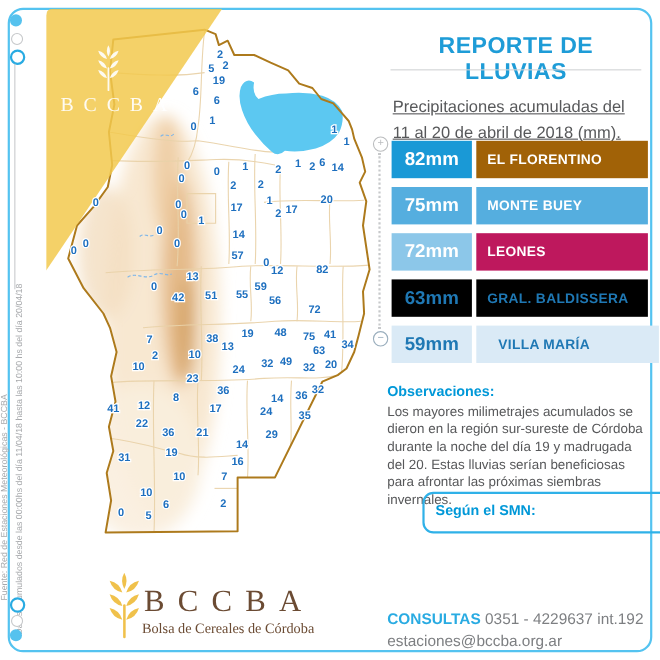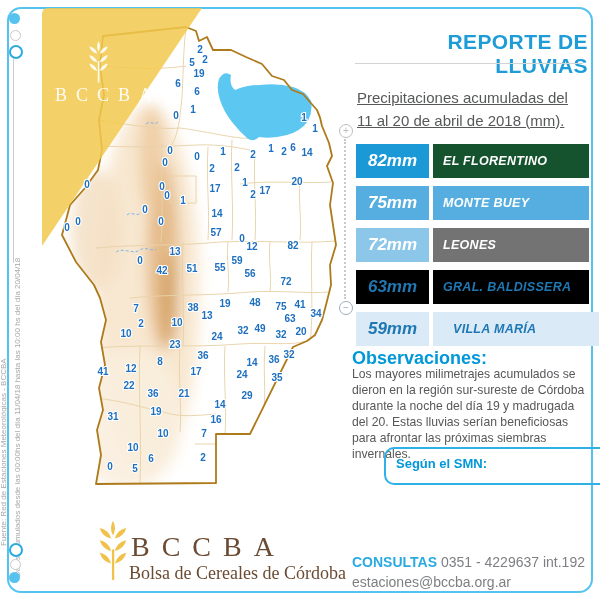--- a/index.html
+++ b/index.html
@@ -9,49 +9,49 @@
          border:2px solid #54C3F0;border-radius:14px;}
   
   .dot{position:absolute;border-radius:50%;}
   .dot-filled{width:11px;height:11px;background:#56C2EE;}
   .dot-gray{width:9px;height:9px;border:1.5px solid #C6C8CA;background:#fff;}
   .dot-blue{width:10px;height:10px;border:2px solid #29ABE2;background:#fff;}
   .v-line{position:absolute;width:1px;background:#C9CBCD;}
   .v-text{position:absolute;transform-origin:0 100%;transform:rotate(-90deg);
           white-space:nowrap;font-size:8px;color:#A6A8AB;line-height:10px;height:10px;}
   
-  .title{position:absolute;left:350px;top:30px;width:238px;text-align:right;
+  .title{position:absolute;left:350px;top:30px;width:238px;text-align:center;
          font-size:21px;font-weight:bold;color:#1E9CD7;letter-spacing:.4px;}
   .title-divider{position:absolute;left:355px;top:63px;width:228px;height:1px;background:#D1D3D4;}
   .subtitle{position:absolute;left:357px;top:72px;width:228px;font-size:15px;
             color:#57585A;line-height:1.5;text-decoration:underline;}
-  .ranking{position:absolute;left:356px;top:144px;font-style:italic;}
+  .ranking{position:absolute;left:356px;top:128px;}
   .rank-row{display:flex;margin-bottom:8px;height:34px;}
   .rank-row .mm{width:73px;height:34px;display:flex;align-items:center;justify-content:center;
                 font-size:17px;font-weight:bold;}
   .rank-row .place{width:146px;height:34px;margin-left:4px;display:flex;align-items:center;
                    padding-left:10px;font-size:12.5px;font-weight:bold;letter-spacing:.3px;}
   .rail-dots{position:absolute;left:344px;top:139px;height:160px;width:0;
              border-left:2px dotted #C7C9CB;}
   .rail-icon{position:absolute;width:12px;height:12px;border-radius:50%;border:1.5px solid #BBBDBF;
              color:#BBBDBF;font-size:10px;line-height:11px;text-align:center;background:#fff;}
-  .obs-heading{position:absolute;left:352px;top:348px;font-size:18px;font-weight:bold;color:#0098D8;}
+  .obs-heading{position:absolute;left:352px;top:348px;font-size:13px;font-weight:bold;color:#0098D8;}
   .obs-body{position:absolute;left:352px;top:366px;width:236px;font-size:12.2px;
             line-height:1.32;color:#57585A;}
   .smn-box{position:absolute;left:352px;top:447px;width:211px;border:2px solid #2FB1E8;
            border-radius:10px;padding:7px 10px 9px 10px;margin-left:32px;}
   .smn-heading{font-size:13px;font-weight:bold;color:#0098D8;margin-bottom:3px;}
   .smn-body{font-size:12.2px;line-height:1.3;color:#57585A;}
   .contact{position:absolute;left:352px;top:553px;font-size:14px;color:#7D7F82;line-height:1.4;}
   .contact .c-label{color:#29ABE2;font-weight:bold;}
   
   .logo-acronym{position:absolute;left:131px;top:531px;font-family:"Liberation Serif",serif;
                 font-size:28px;color:#6B4B33;letter-spacing:12px;}
   .logo-tagline{position:absolute;left:129px;top:563px;font-family:"Liberation Serif",serif;
-                font-size:18px;color:#6B4B33;}
+                font-size:13px;color:#6B4B33;}
   svg text{font-family:"Liberation Sans",sans-serif;}
 </style>
 </head>
 <body>
 
 <div class="page">
   <div class="frame"></div>
 
   <div>
     <span class="dot dot-filled" style="left:9px;top:13px;"></span>
@@ -235,29 +235,29 @@
   <div class="title-divider"></div>
   <p class="subtitle">Precipitaciones acumuladas del 11 al 20 de abril de 2018 (mm).</p>
 
   <span class="rail-icon" style="left:339px;top:124px;">+</span>
   <div class="rail-dots"></div>
   <span class="rail-icon" style="left:339px;top:301px;border-color:#9AAEBD;color:#9AAEBD;">−</span>
 
   <div class="ranking">
     <div class="rank-row">
       <div class="mm" style="background: rgb(26, 153, 214); color: rgb(255, 255, 255);">82mm</div>
-      <div class="place" style="background: #14532d; color: rgb(255, 255, 255);">EL FLORENTINO</div>
+      <div class="place" style="background: #a16207; color: rgb(255, 255, 255);">EL FLORENTINO</div>
     </div>
     <div class="rank-row">
       <div class="mm" style="background: rgb(85, 174, 223); color: rgb(255, 255, 255);">75mm</div>
       <div class="place" style="background: rgb(85, 174, 223); color: rgb(255, 255, 255);">MONTE BUEY</div>
     </div>
     <div class="rank-row">
       <div class="mm" style="background: rgb(140, 199, 233); color: rgb(255, 255, 255);">72mm</div>
-      <div class="place" style="background: #737373; color: rgb(255, 255, 255);">LEONES</div>
+      <div class="place" style="background: #be185d; color: rgb(255, 255, 255);">LEONES</div>
     </div>
     <div class="rank-row">
       <div class="mm" style="background: #000000; color: rgb(31, 120, 180);">63mm</div>
       <div class="place" style="background: #000000; color: rgb(31, 120, 180);">GRAL. BALDISSERA</div>
     </div>
     <div class="rank-row">
       <div class="mm" style="background: rgb(218, 234, 246); color: rgb(31, 120, 180);">59mm</div>
       <div class="place" style="background: rgb(218, 234, 246); color: rgb(31, 120, 180); padding-left: 20px;">VILLA MARÍA</div>
     </div>
   </div>

